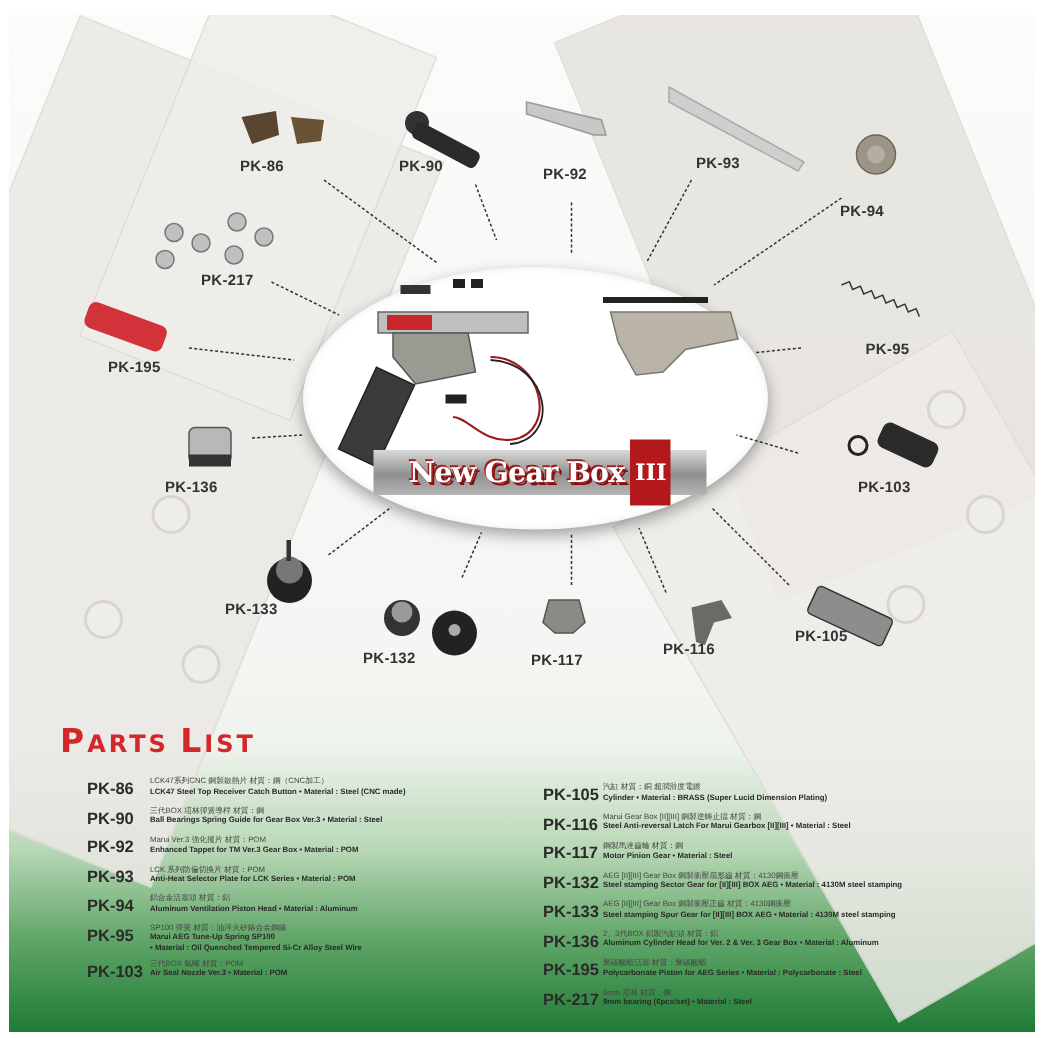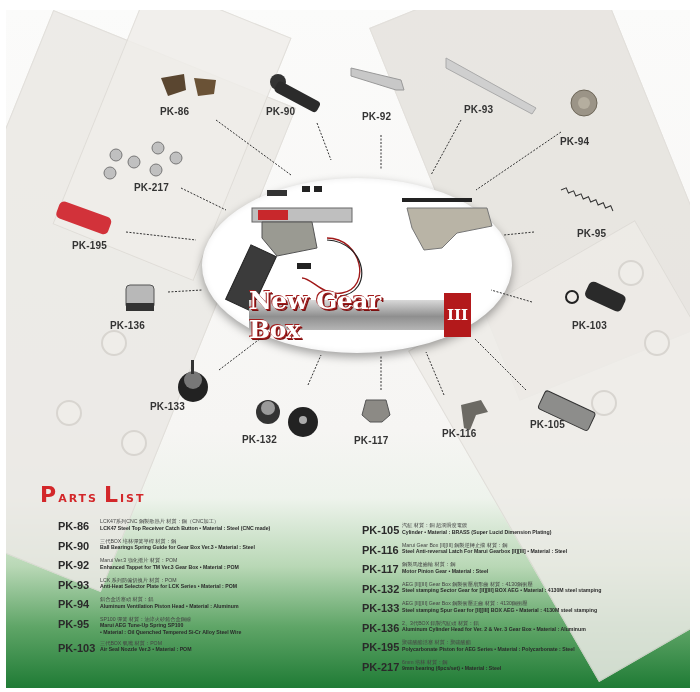--- a/index.html
+++ b/index.html
@@ -11,26 +11,26 @@
   .frame.f2{left:430px;top:-40px;width:230px;height:400px;transform:rotate(-22deg);background:#e6e3de;}
   .frame.f3{left:480px;top:250px;width:260px;height:380px;transform:rotate(-30deg);background:#eeece8;}
   .frame.f4{left:90px;top:-10px;width:150px;height:260px;transform:rotate(22deg);background:#f0eeea;}
   .hole{position:absolute;width:22px;height:22px;border-radius:50%;border:2px solid #d8d5d0;background:#efede9;}
   .ellipse{position:absolute;left:196px;top:168px;width:310px;height:175px;border-radius:50%;background:#fff;
     box-shadow:0 4px 10px rgba(0,0,0,.35), inset 0 0 6px rgba(0,0,0,.08);}
   .label{position:absolute;font-weight:bold;font-size:10px;color:#333;letter-spacing:.2px;}
   .part{position:absolute;}
   .title-banner{position:absolute;left:243px;top:290px;width:222px;height:30px;
     background:linear-gradient(180deg,#d9d9d9,#8f8f8f 55%,#b5b5b5);display:flex;align-items:center;justify-content:center;}
-  .title-text{font-family:"DejaVu Serif",serif;font-weight:bold;font-size:25px;color:#fff;
+  .title-text{font-family:"DejaVu Serif",serif;font-weight:bold;font-size:19px;color:#fff;
     text-shadow:1px 1px 0 #a21c1c,2px 2px 0 #7a1010,-1px -1px 0 #a21c1c;letter-spacing:-.5px;}
   .title-num{margin-left:4px;background:#b3191b;color:#fff;font-family:"DejaVu Serif",serif;font-weight:bold;font-size:15px;padding:12px 3px;line-height:20px;}
   .parts-title{position:absolute;left:34px;top:472px;font-family:"DejaVu Sans",sans-serif;font-weight:bold;color:#d3272a;letter-spacing:2px;}
   .parts-title .big{font-size:22px;}
-  .parts-title .sm{font-size:11px;text-align:right;}
+  .parts-title .sm{font-size:16px;text-align:right;}
   .col{position:absolute;}
   .row{position:relative;height:19.5px;}
   .code{position:absolute;left:0;top:2px;font-weight:bold;font-size:11px;color:#2a2a2a;}
   .desc{position:absolute;left:42px;top:0;font-size:5.2px;line-height:6.5px;color:#2a2a2a;white-space:nowrap;font-weight:bold;}
   .desc .zh{color:#444;font-weight:normal;}
 </style>
 </head>
 <body>
 
 <div class="poster">

